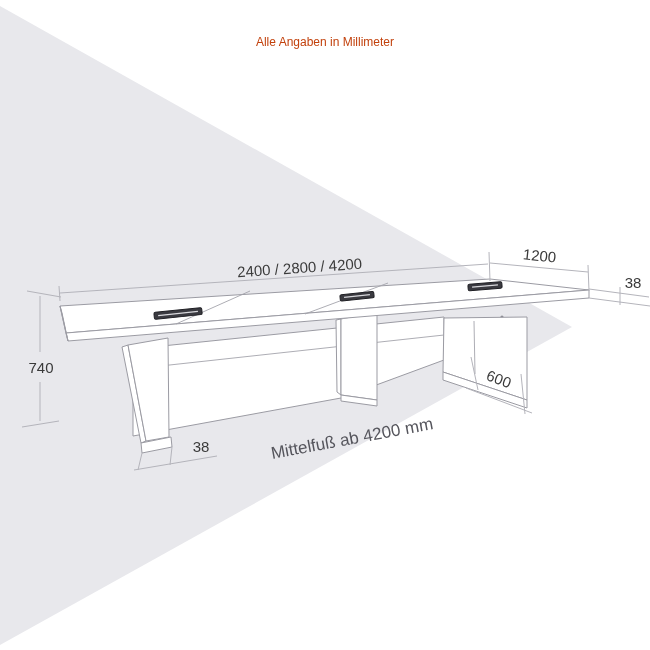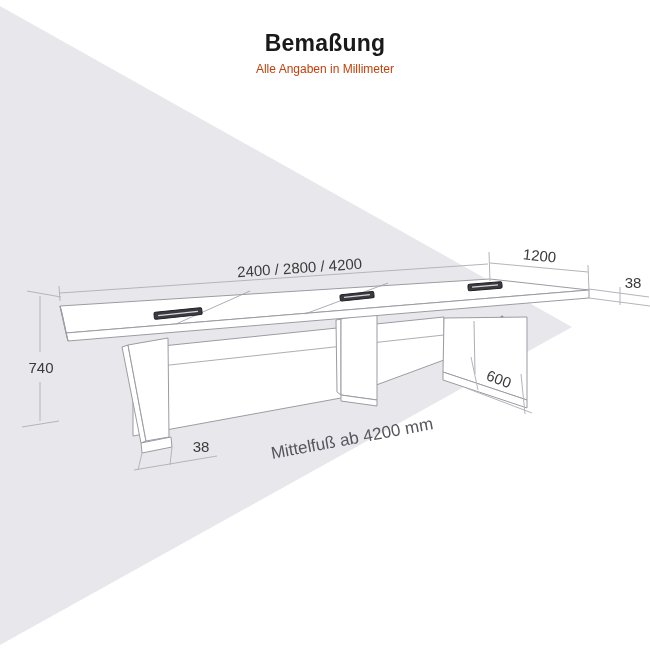--- a/index.html
+++ b/index.html
@@ -108,17 +108,16 @@
       <line class="dim" x1="471" y1="357" x2="478" y2="390"></line>
       <line class="dim" x1="521" y1="374" x2="525" y2="414"></line>
       <line class="dim" x1="466" y1="388" x2="532" y2="413"></line>
       <text class="dimtext" x="497" y="384" text-anchor="middle" transform="rotate(21 497 384)">600</text>
     </g>
 
     <text class="notetext" x="353" y="444" text-anchor="middle" transform="rotate(-10.5 353 444)">Mittelfuß ab 4200 mm</text>
   </svg>
 
   <div class="titleblock">
-    <div class="title">Bemaßung</div>
     <div class="subtitle">Alle Angaben in Millimeter</div>
   </div>
 
 </div>
 
 </body></html>

